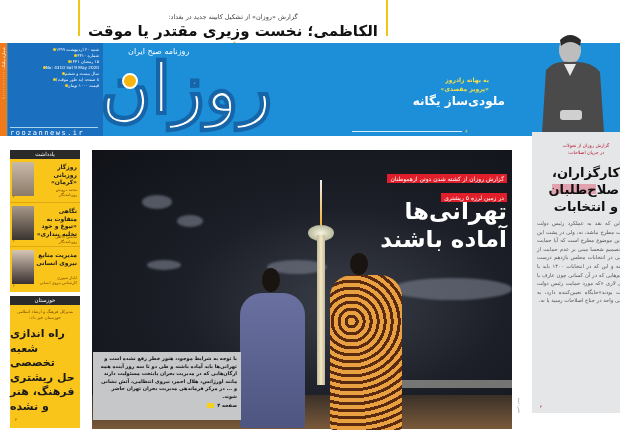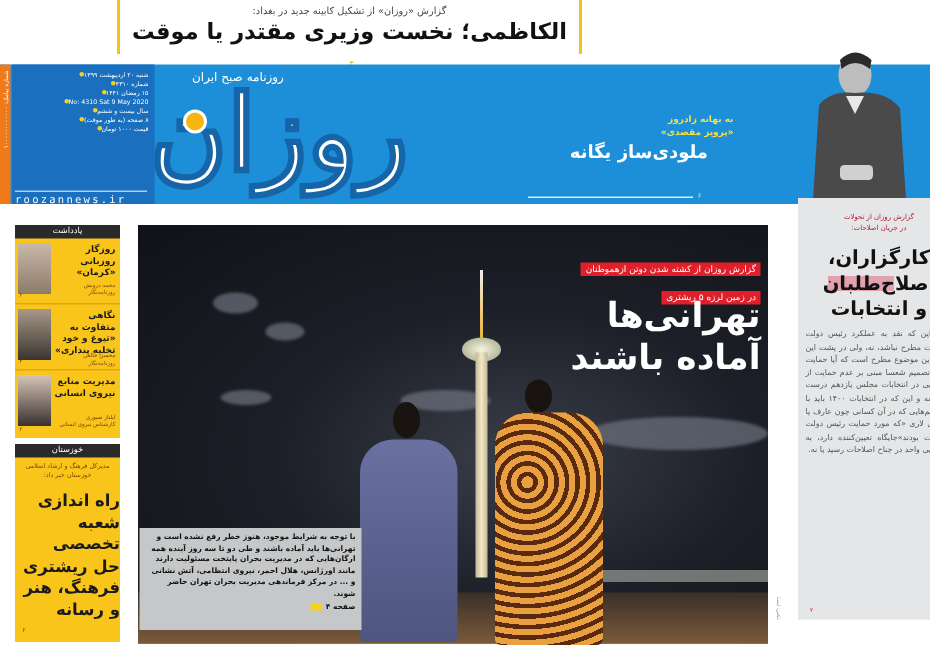--- a/index.html
+++ b/index.html
@@ -1,54 +1,54 @@
 <!DOCTYPE html>
 <html><head>
 <meta charset="utf-8">
 <style>
   * { box-sizing: border-box; margin: 0; padding: 0; }
   html, body { width: 620px; height: 431px; overflow: hidden; background: #ffffff; }
   body { position: relative; font-family: "DejaVu Sans", sans-serif; direction: rtl; }
 
   
   .top-banner { position: absolute; left: 78px; top: 0; width: 310px; height: 36px; border-left: 2px solid #f0c419; border-right: 2px solid #f0c419; text-align: center; }
-  .top-kicker { font-size: 6.5px; color: #444; margin-top: 3px; }
+  .top-kicker { font-size: 6.5px; color: #444; margin-top: 13px; }
   .top-headline { font-size: 15px; font-weight: bold; color: #111; margin-top: 1px; font-family: "DejaVu Sans", sans-serif; }
   .top-page { position: absolute; left: 233px; top: 40px; font-size: 5px; color: #f0a010; }
   .meta-list { position: absolute; right: 4px; top: 4px; list-style: none; text-align: right; }
   .meta-list li { font-size: 4.2px; color: #fff; line-height: 6px; white-space: nowrap; }
   .meta-list li .dot { display: inline-block; width: 3px; height: 3px; border-radius: 50%; background: #f5d11a; margin-left: 2px; vertical-align: middle; }
   .website { position: absolute; left: 10px; top: 86px; font-size: 7px; color: #fff; letter-spacing: 1.5px; font-family: "DejaVu Sans Mono", monospace; direction: ltr; }
   .web-line { position: absolute; left: 10px; top: 84px; width: 88px; height: 1px; background: #a8d4f0; }
   .tagline { position: absolute; left: 90px; top: 46px; font-size: 8px; color: #fff; }
   .logo-text { position: absolute; left: 92px; top: 40px; font-size: 58px; font-weight: bold; color: #fff; font-family: "DejaVu Serif", serif; letter-spacing: -4px; line-height: 60px; -webkit-text-stroke: 2px #1565a8; }
   .sun { position: absolute; left: 117px; top: 66px; width: 16px; height: 16px; border-radius: 50%; background: #f7b512; border: 2px solid #fff; }
 
   .feature-kicker { position: absolute; right: 131px; top: 68px; font-size: 6px; color: #f5e04a; text-align: right; line-height: 9px; font-weight: bold; }
-  .feature-title { position: absolute; right: 148px; top: 88px; font-size: 12px; font-weight: bold; color: #fff; text-align: center; line-height: 16px; }
+  .feature-title { position: absolute; right: 115px; top: 88px; font-size: 12px; font-weight: bold; color: #fff; text-align: center; line-height: 16px; }
   .feature-line { position: absolute; left: 352px; top: 131px; width: 110px; height: 1px; background: #d9ecf8; }
   .feature-page { position: absolute; left: 465px; top: 128px; font-size: 5px; color: #f5e04a; }
   .portrait { position: absolute; left: 534px; top: 28px; width: 80px; height: 108px; }
   .masthead2 { position: absolute; left: 0; top: 43px; width: 620px; height: 93px; background: #1c8fd8; }
   .dark2 { position: absolute; left: 8px; top: 43px; width: 95px; height: 93px; background: #1a6fbf; }
   .strip2 { position: absolute; left: 0; top: 43px; width: 7px; height: 93px; background: #f07a1a; }
 
   
   .left-col { position: absolute; left: 10px; top: 150px; width: 70px; height: 142px; background: #f9c51b; }
   .col-header { background: #2a2a2a; color: #fff; font-size: 5.5px; text-align: center; height: 9px; line-height: 9px; }
   .memo { position: relative; height: 44px; border-bottom: 1px solid #e0a810; }
   .memo-photo { position: absolute; left: 2px; top: 3px; width: 22px; height: 34px; background: linear-gradient(#c9b9a8, #8d7b6a); }
   .memo-photo.f { background: linear-gradient(#d6c6b6, #3a3030); }
   .memo-title { position: absolute; right: 3px; top: 4px; width: 42px; font-size: 6px; font-weight: bold; color: #1a1a1a; text-align: right; line-height: 7.5px; }
   .memo-author { position: absolute; right: 3px; top: 28px; font-size: 3.8px; color: #7a4a00; text-align: right; line-height: 5px; }
   .memo-page { position: absolute; left: 3px; bottom: 3px; font-size: 3.8px; color: #7a4a00; }
 
   .left-col2 { position: absolute; left: 10px; top: 296px; width: 70px; height: 132px; background: #f9c51b; }
   .kz-kicker { font-size: 4.3px; color: #7a4a00; text-align: center; line-height: 6px; margin-top: 4px; padding: 0 3px; }
-  .kz-title { font-size: 11px; font-weight: bold; color: #1a1a1a; text-align: right; line-height: 14.5px; margin-top: 6px; }
+  .kz-title { font-size: 11px; font-weight: bold; color: #1a1a1a; text-align: left; line-height: 14.5px; margin-top: 6px; }
   .kz-page { position: absolute; left: 5px; bottom: 6px; font-size: 4px; color: #7a4a00; }
 
   
   .main-photo { position: absolute; left: 92px; top: 150px; width: 420px; height: 279px; background: radial-gradient(ellipse at 60% 55%, #3a3e48 0%, #1c1f27 45%, #101218 100%); overflow: hidden; }
   .cloud { position: absolute; background: #6d7380; border-radius: 50%; opacity: 0.7; filter: blur(1px); }
   .tower-shaft { position: absolute; left: 317px; top: 235px; width: 8px; height: 150px; background: linear-gradient(90deg,#c0b8a0,#f4e8c0,#c0b8a0); }
   .tower-pod { position: absolute; left: 308px; top: 225px; width: 26px; height: 16px; border-radius: 50%; background: radial-gradient(#f8f4e0,#9aa080); }
   .tower-spire { position: absolute; left: 320px; top: 180px; width: 2px; height: 46px; background: linear-gradient(#eee,#f0b030); }
   .person1 { position: absolute; left: 240px; top: 293px; width: 65px; height: 135px; border-radius: 22px 22px 4px 4px; background: linear-gradient(#6a70a0,#4e5580); }
   .head1 { position: absolute; left: 262px; top: 268px; width: 18px; height: 24px; border-radius: 50%; background: #1a1410; }
@@ -159,21 +159,21 @@
 </div>
 
 <div class="left-col2">
   <div class="col-header">خوزستان</div>
   <div class="kz-kicker">مدیرکل فرهنگ و ارشاد اسلامی خوزستان خبر داد:</div>
   <div class="kz-title">
     <div>راه اندازی</div>
     <div>شعبه تخصصی</div>
     <div>حل ریشتری</div>
     <div>فرهنگ، هنر</div>
-    <div>و رسانه</div>
+    <div>و نشده</div>
   </div>
   <div class="kz-page">۲</div>
 </div>
 
 <div class="main-photo">
   <div class="cloud" style="left:50px;top:45px;width:30px;height:14px;"></div>
   <div class="cloud" style="left:85px;top:65px;width:26px;height:12px;"></div>
   <div class="cloud" style="left:55px;top:110px;width:34px;height:10px;"></div>
   <div class="cloud" style="left:175px;top:110px;width:60px;height:14px;"></div>
   <div class="cloud" style="left:300px;top:128px;width:120px;height:22px;"></div>

